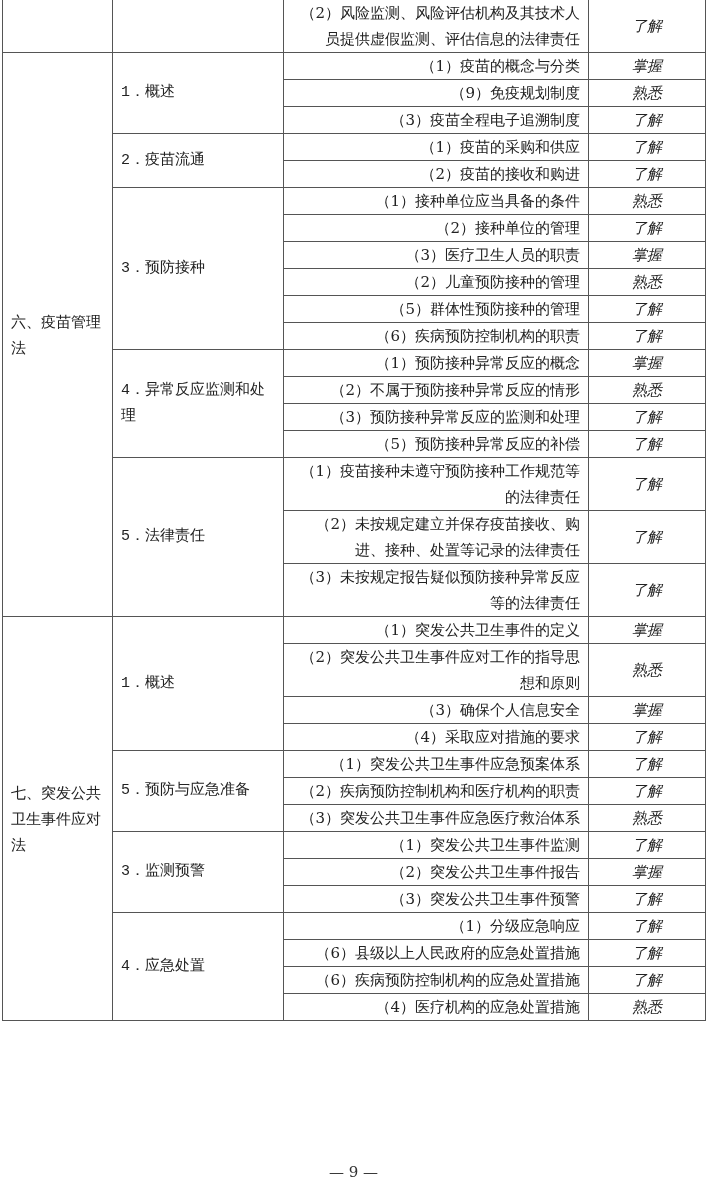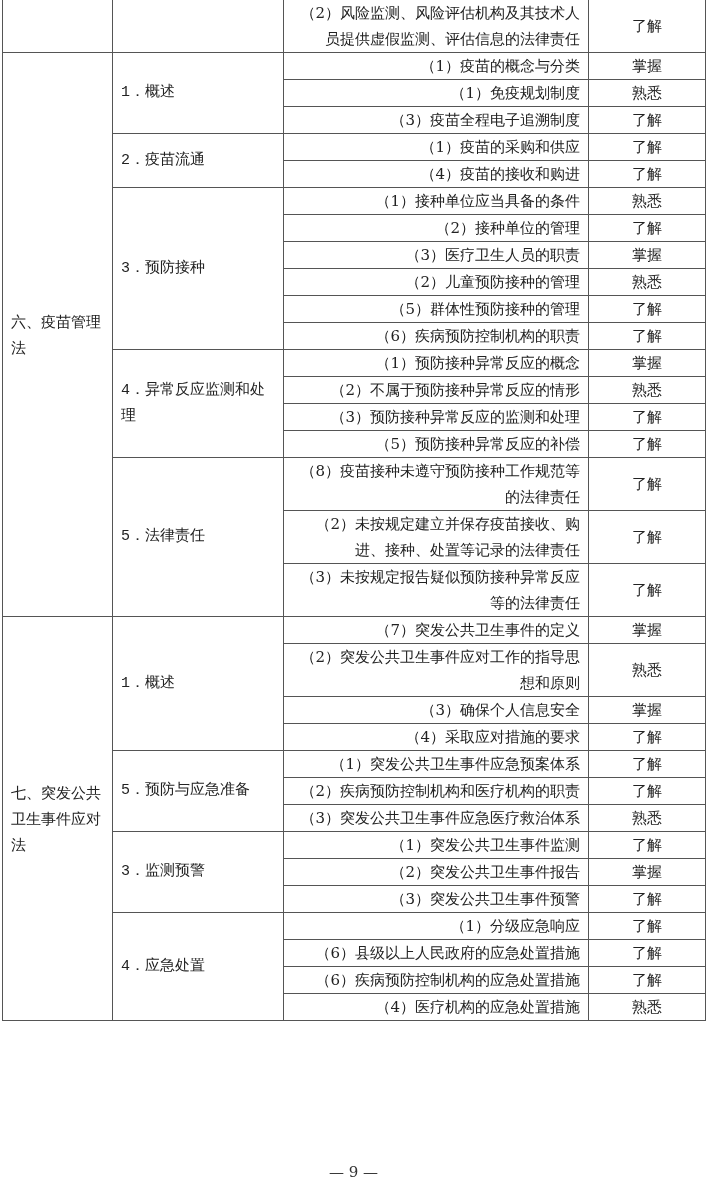--- a/index.html
+++ b/index.html
@@ -3,55 +3,55 @@
 <meta charset="utf-8">
 <style>
   html, body { margin:0; padding:0; background:#ffffff; }
   body { width:707px; height:1190px; position:relative; overflow:hidden;
          font-family:"DejaVu Serif","Liberation Serif",serif; color:#222; }
   table.syl { position:absolute; left:2px; top:-1px; border-collapse:collapse; width:703px; table-layout:fixed; }
   table.syl td { border:1px solid #555; font-size:15px; line-height:26px; padding:0 8px; vertical-align:middle; }
   td.c1 { width:93px; padding-left:10px; }
   td.c2 { width:154px;font-family:Liberation Mono, monospace; }
   td.c3 { width:288px;text-align:right; }
-  td.c4 { width:100px; text-align:center; }
+  td.c4 { width:100px; text-align:center;font-style:italic; }
   .pn { position:absolute; left:0; width:707px; top:1163px; text-align:center; font-size:15px; color:#333; }
 </style>
 </head>
 <body>
 
 <table class="syl">
   <tbody>
       <tr>
     <td class="c1"></td>
     <td class="c2"></td>
     <td class="c3">（2）风险监测、风险评估机构及其技术人员提供虚假监测、评估信息的法律责任</td>
     <td class="c4">了解</td>
   </tr>
   <tr>
     <td class="c1" rowspan="18">六、疫苗管理法</td>
     <td class="c2" rowspan="3">1．概述</td>
     <td class="c3">（1）疫苗的概念与分类</td>
     <td class="c4">掌握</td>
   </tr>
   <tr>
-        <td class="c3">（1）免疫规划制度</td>
+        <td class="c3">（9）免疫规划制度</td>
         <td class="c4">熟悉</td>
       </tr>
   <tr>
         <td class="c3">（3）疫苗全程电子追溯制度</td>
         <td class="c4">了解</td>
       </tr>
   <tr>
     <td class="c2" rowspan="2">2．疫苗流通</td>
     <td class="c3">（1）疫苗的采购和供应</td>
         <td class="c4">了解</td>
       </tr>
   <tr>
-        <td class="c3">（4）疫苗的接收和购进</td>
+        <td class="c3">（2）疫苗的接收和购进</td>
         <td class="c4">了解</td>
       </tr>
   <tr>
     <td class="c2" rowspan="6">3．预防接种</td>
     <td class="c3">（1）接种单位应当具备的条件</td>
         <td class="c4">熟悉</td>
       </tr>
   <tr>
         <td class="c3">（2）接种单位的管理</td>
         <td class="c4">了解</td>
@@ -84,35 +84,35 @@
   <tr>
         <td class="c3">（3）预防接种异常反应的监测和处理</td>
         <td class="c4">了解</td>
       </tr>
   <tr>
         <td class="c3">（5）预防接种异常反应的补偿</td>
         <td class="c4">了解</td>
       </tr>
   <tr>
     <td class="c2" rowspan="3">5．法律责任</td>
-    <td class="c3">（8）疫苗接种未遵守预防接种工作规范等的法律责任</td>
+    <td class="c3">（1）疫苗接种未遵守预防接种工作规范等的法律责任</td>
         <td class="c4">了解</td>
       </tr>
   <tr>
         <td class="c3">（2）未按规定建立并保存疫苗接收、购进、接种、处置等记录的法律责任</td>
         <td class="c4">了解</td>
       </tr>
   <tr>
         <td class="c3">（3）未按规定报告疑似预防接种异常反应等的法律责任</td>
         <td class="c4">了解</td>
       </tr>
   <tr>
     <td class="c1" rowspan="14">七、突发公共卫生事件应对法</td>
     <td class="c2" rowspan="4">1．概述</td>
-    <td class="c3">（7）突发公共卫生事件的定义</td>
+    <td class="c3">（1）突发公共卫生事件的定义</td>
         <td class="c4">掌握</td>
       </tr>
   <tr>
         <td class="c3">（2）突发公共卫生事件应对工作的指导思想和原则</td>
         <td class="c4">熟悉</td>
       </tr>
   <tr>
         <td class="c3">（3）确保个人信息安全</td>
         <td class="c4">掌握</td>
       </tr>

